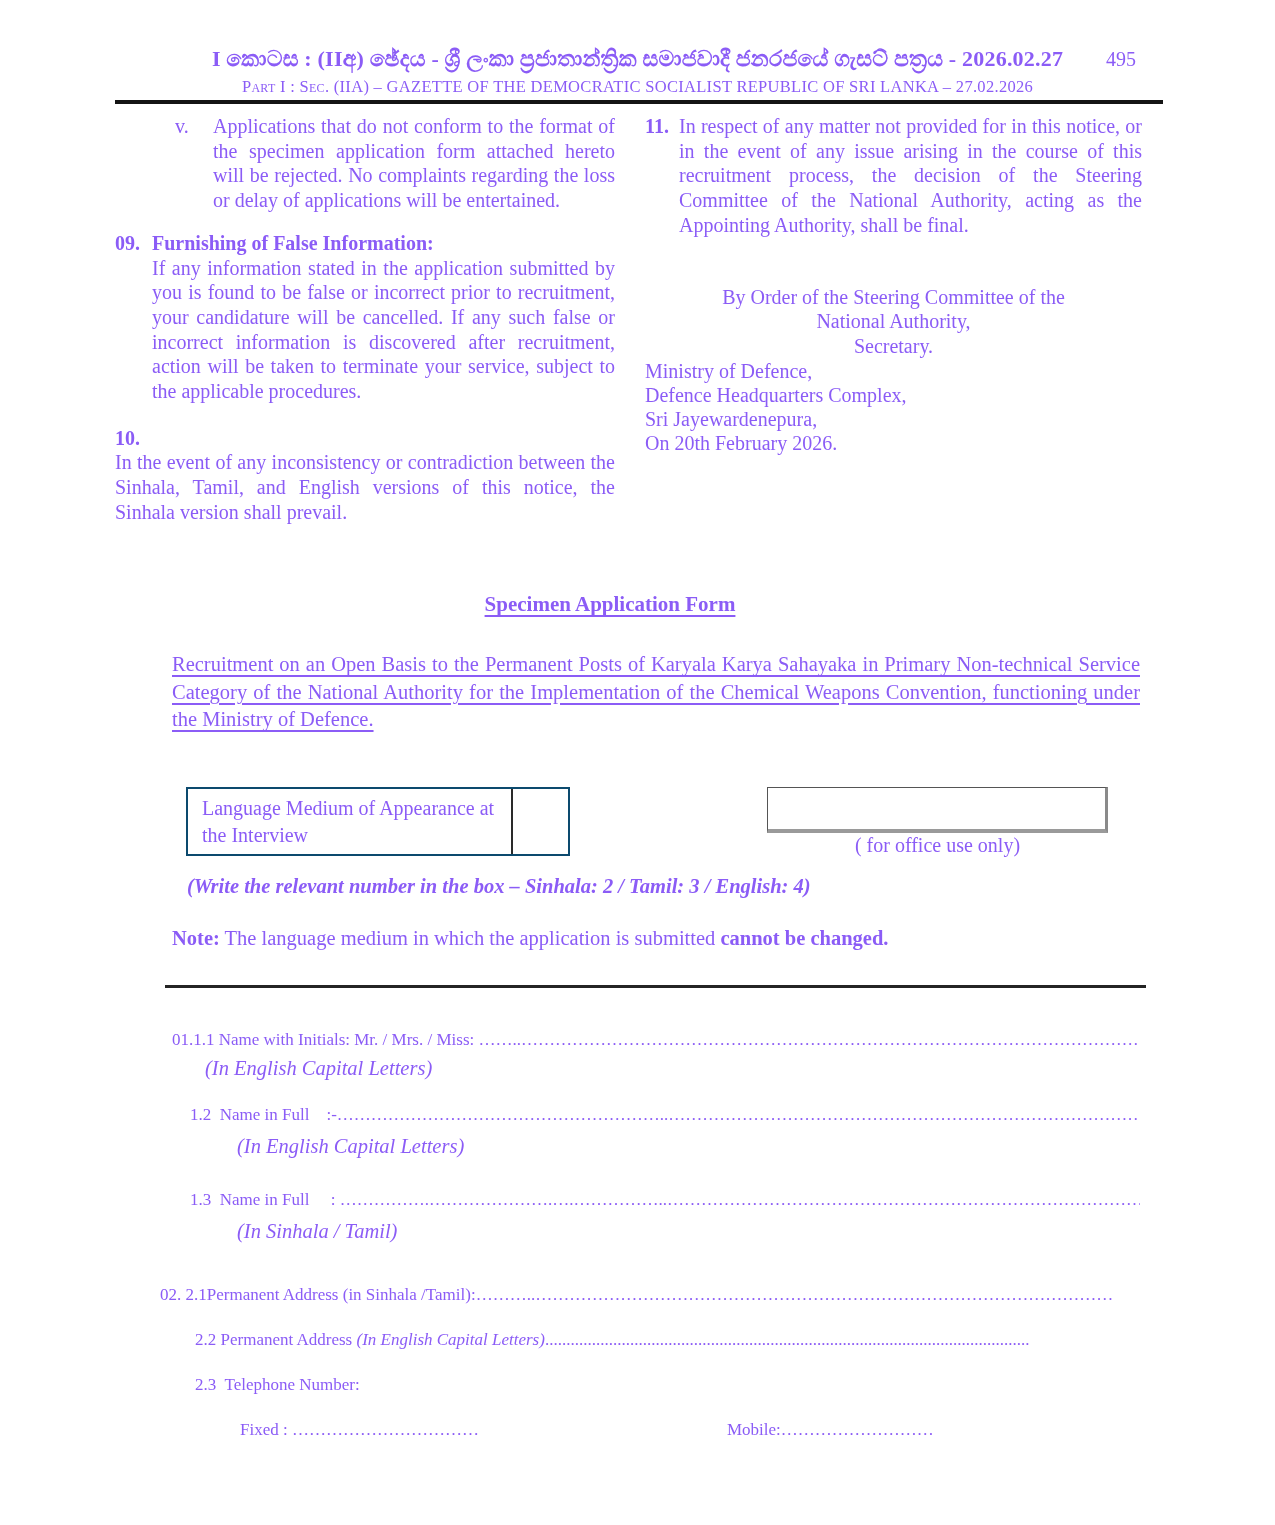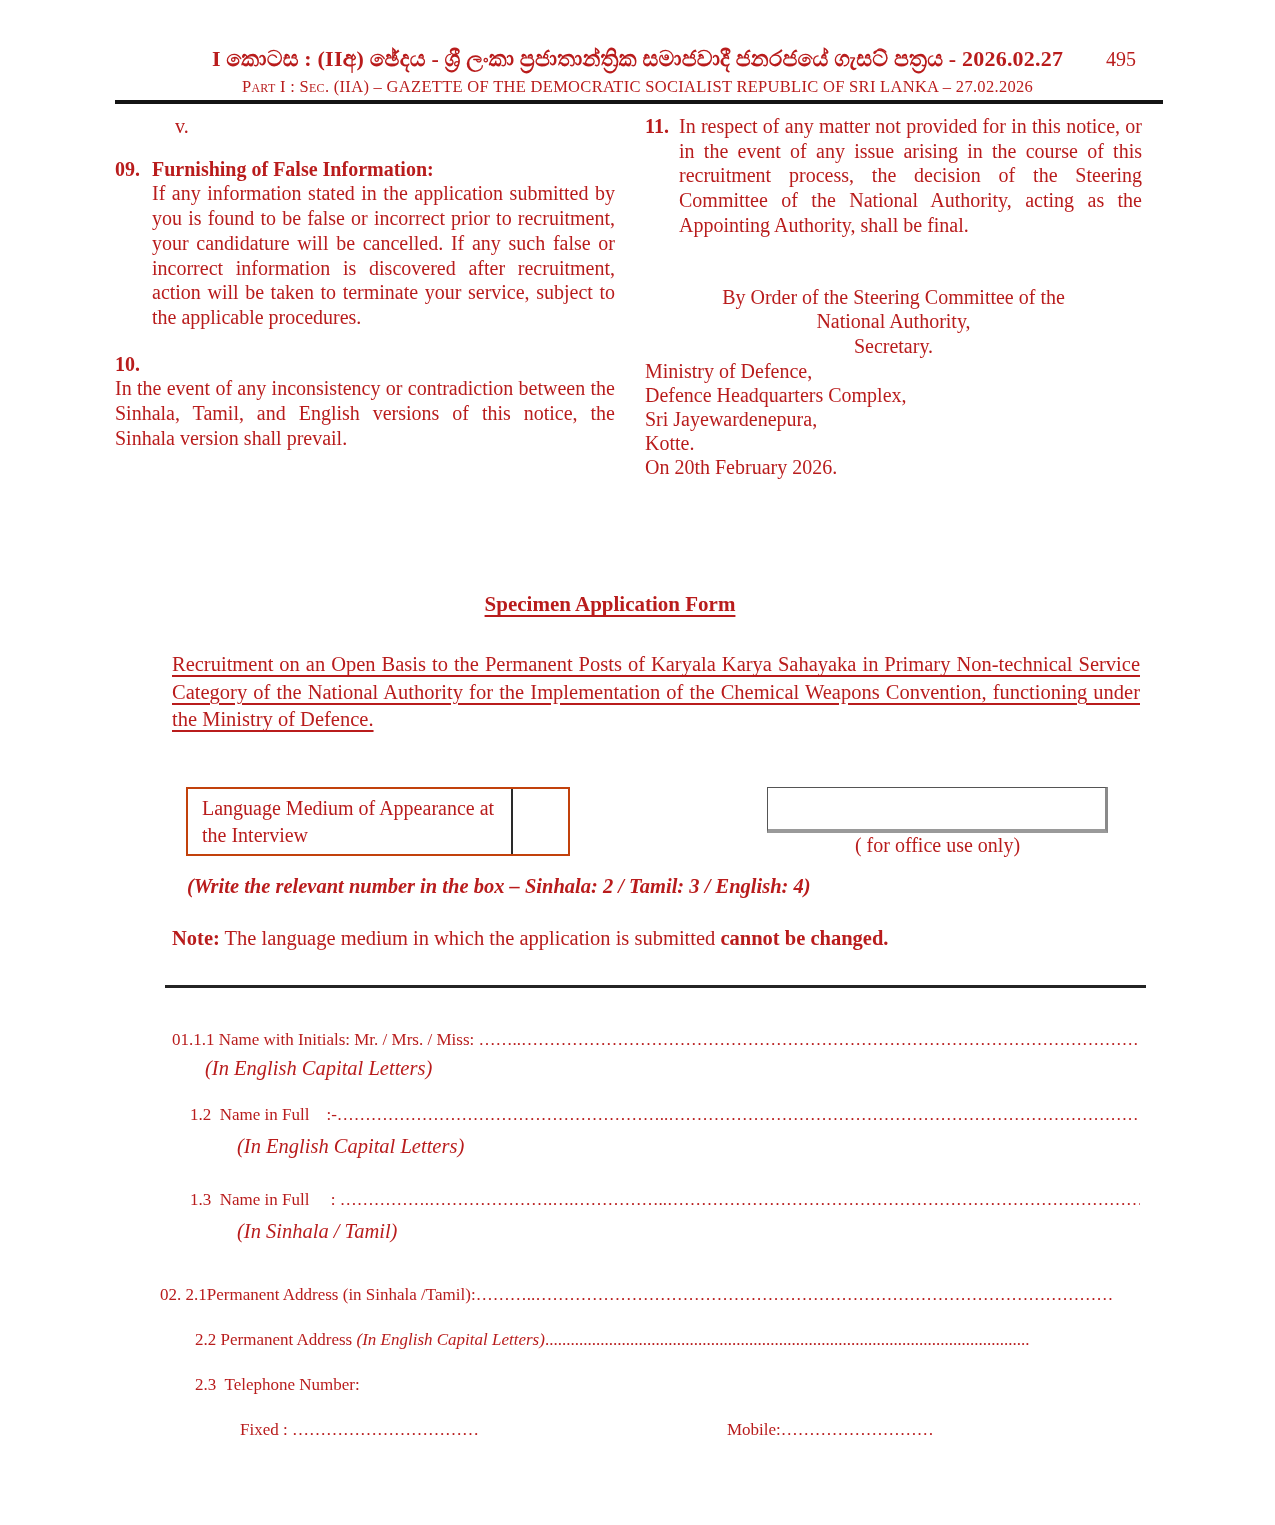--- a/index.html
+++ b/index.html
@@ -1,21 +1,21 @@
 <!DOCTYPE html>
 <html><head>
 <meta charset="utf-8">
 <style>
   html,body{margin:0;padding:0;background:#888;}
   .page{
     position:relative;
     width:1275px;height:1525px;
     margin:0 auto;
     background:#ffffff;
-    color:#b91c1c;
+    color:#8b5cf6;
     font-family:"Liberation Serif", serif;
     overflow:hidden;
   }
   .abs{position:absolute;}
 
   
   .h-sinhala{top:46px;left:0;width:1275px;text-align:center;font-size:22px;font-weight:bold;letter-spacing:.2px;}
   .h-pagenum{top:48px;left:1106px;font-size:20px;}
   .h-english{top:77px;left:0;width:1275px;text-align:center;font-size:16.5px;letter-spacing:.3px;}
   .sc{font-variant:small-caps;font-family:Liberation Serif, serif;}
@@ -36,21 +36,21 @@
   .bold{font-weight:bold;}
   .by-order{margin-top:47px;text-align:center;}
   .address{text-align:left;line-height:24.2px;}
 
   
   .form-title{top:592px;left:0;width:1220px;text-align:center;font-size:21px;font-weight:bold;}
   .uline{text-decoration:underline;text-decoration-thickness:2px;text-underline-offset:4px;}
   .recruit{top:651px;left:172px;width:968px;font-size:20.5px;font-weight:normal;line-height:27.6px;text-align:justify;
            text-decoration:underline;text-decoration-thickness:2px;text-underline-offset:4px;}
 
-  .lang-box{top:787px;left:186px;width:384px;height:69px;border:2px solid #c2410c;display:flex;box-sizing:border-box;}
+  .lang-box{top:787px;left:186px;width:384px;height:69px;border:2px solid #0c4a6e;display:flex;box-sizing:border-box;}
   .lang-text{width:323px;padding:6px 0 0 14px;font-size:20px;line-height:27px;box-sizing:border-box;}
   .lang-cell{flex:1;border-left:2px solid #2a2a2a;}
   .office-box{top:787px;left:767px;width:341px;height:46px;box-sizing:border-box;
               border:1px solid #555;border-right:3px solid #8a8a8a;border-bottom:4px solid #9a9a9a;background:#fff;}
   .office-cap{top:834px;left:767px;width:341px;text-align:center;font-size:20px;}
 
   .instruction{top:875px;left:187px;font-size:20.5px;font-weight:bold;font-style:italic;}
   .note-line{top:927px;left:172px;font-size:20.5px;}
 
   .mid-rule{top:985px;left:165px;width:981px;height:3px;background:#242424;}
@@ -78,20 +78,21 @@
 <div class="page">
 
   <div class="abs h-sinhala"><span>I කොටස : (IIඅ) ඡේදය - ශ්‍රී ලංකා ප්‍රජාතාන්ත්‍රික සමාජවාදී ජනරජයේ ගැසට් පත්‍රය - </span><span>2026.02.27</span></div>
   <div class="abs h-pagenum">495</div>
   <div class="abs h-english"><span class="sc">Part I : Sec. (IIA) – </span><span>GAZETTE OF THE DEMOCRATIC SOCIALIST REPUBLIC OF SRI LANKA – 27.02.2026</span></div>
   <div class="abs h-rule"></div>
 
   <div class="abs col col-left">
     <div class="hang">
       <span class="lbl lbl-v">v.</span>
+      <span class="txt">Applications that do not conform to the format of the specimen application form attached hereto will be rejected. No complaints regarding the loss or delay of applications will be entertained.</span>
     </div>
     <div class="hang mt-09">
       <span class="lbl lbl-num">09.</span>
       <span class="txt">
         <span class="bold">Furnishing of False Information:</span><br>
         <span>If any information stated in the application submitted by you is found to be false or incorrect prior to recruitment, your candidature will be cancelled. If any such false or incorrect information is discovered after recruitment, action will be taken to terminate your service, subject to the applicable procedures.</span>
       </span>
     </div>
     <div class="hang mt-10">
       <span class="lbl lbl-num">10.</span>
@@ -106,21 +107,20 @@
     </div>
     <div class="by-order">
       <div>By Order of the Steering Committee of the</div>
       <div>National Authority,</div>
       <div>Secretary.</div>
     </div>
     <div class="address">
       <div>Ministry of Defence,</div>
       <div>Defence Headquarters Complex,</div>
       <div>Sri Jayewardenepura,</div>
-      <div>Kotte.</div>
       <div>On 20th February 2026.</div>
     </div>
   </div>
 
   <div class="abs form-title"><span class="uline">Specimen Application Form</span></div>
 
   <div class="abs recruit">Recruitment on an Open Basis to the Permanent Posts of Karyala Karya Sahayaka in Primary Non-technical Service Category of the National Authority for the Implementation of the Chemical Weapons Convention, functioning under the Ministry of Defence.</div>
 
   <div class="abs lang-box">
     <div class="lang-text">Language Medium of Appearance at the Interview</div>

